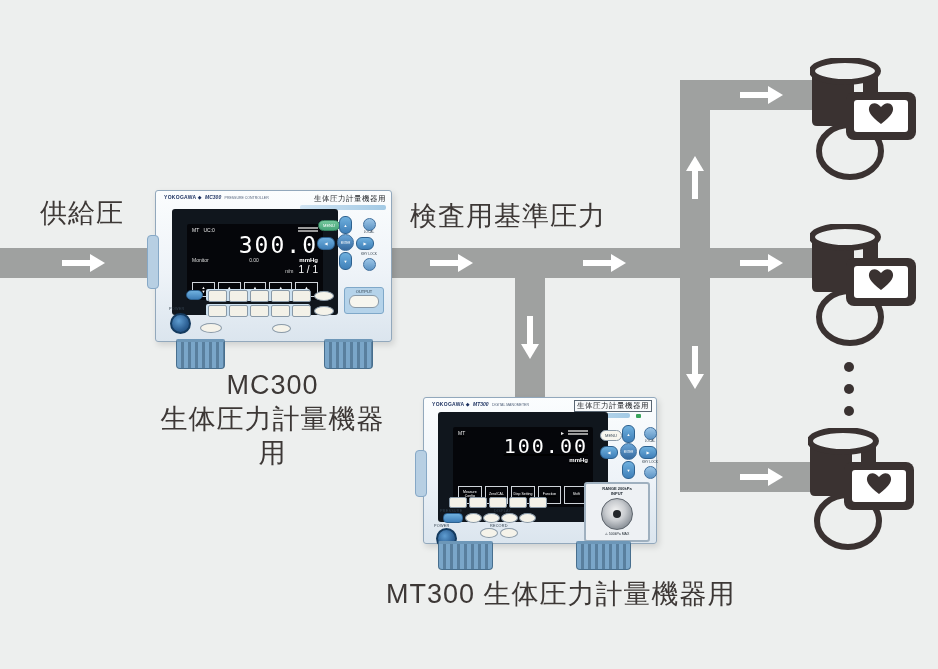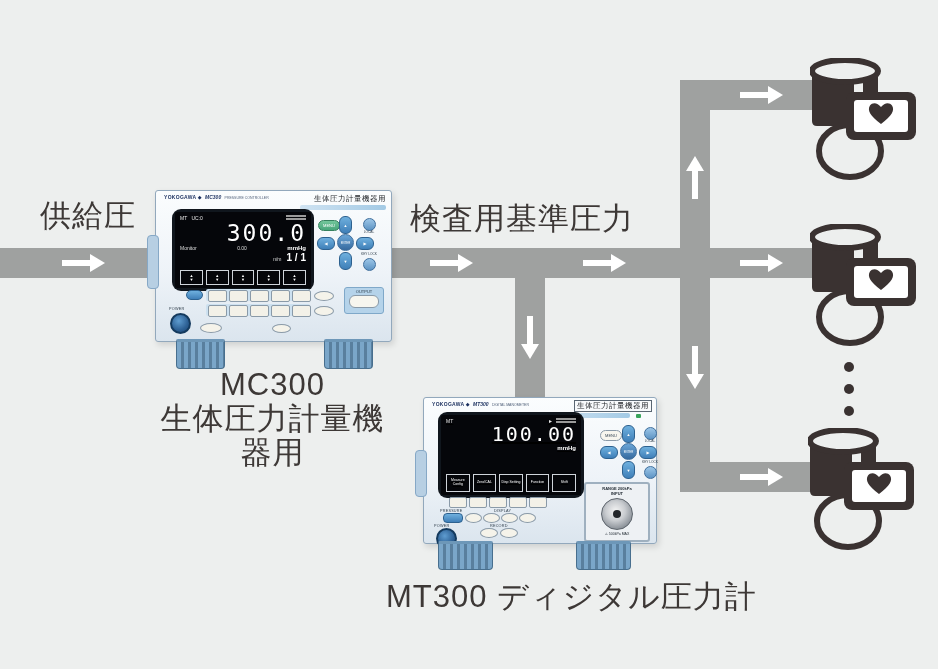--- a/index.html
+++ b/index.html
@@ -9,49 +9,49 @@
   
   .pipe{position:absolute;background:#9fa1a0;z-index:1;}
   .arr{position:absolute;width:44px;height:18px;z-index:2;}
   .arr .shaft{position:absolute;left:0;top:6px;width:29px;height:6px;background:#fff;}
   .arr .head{position:absolute;left:28px;top:0;width:0;height:0;
     border-left:15px solid #fff;border-top:9px solid transparent;border-bottom:9px solid transparent;}
   .rot90{transform:rotate(90deg);}
   .rot270{transform:rotate(-90deg);}
 
   
-  .cap{position:absolute;color:#3d3836;font-size:31px;z-index:4;letter-spacing:1px;}
+  .cap{position:absolute;color:#3d3836;font-size:27px;z-index:4;letter-spacing:1px;}
   .cap.center{text-align:center;line-height:34px;}
 
   
   .device{position:absolute;z-index:3;background:linear-gradient(180deg,#fbfdfe 0%,#eef3f8 55%,#dbe5ee 100%);
     border:1px solid #92a8bc;border-radius:3px;box-shadow:2px 3px 6px rgba(0,0,0,.13);}
   .side-tab{position:absolute;width:10px;background:#b7cfe3;border:1px solid #86a8c6;border-radius:4px;}
   .foot{position:absolute;background:repeating-linear-gradient(90deg,#7aa6c9 0 4px,#597f9e 4px 7px);
     border:1px solid #486f8e;border-top:3px solid #6d97b8;border-radius:2px 2px 4px 4px;z-index:2;}
   .hdr{position:absolute;top:3px;left:8px;font-size:5px;color:#1a2f5e;white-space:nowrap;}
   .hdr .brand{font-weight:bold;letter-spacing:.3px;}
   .hdr .model{font-weight:bold;font-style:italic;margin-left:2px;}
   .hdr .ptype{font-size:3.5px;color:#51617a;margin-left:2px;}
   .badge{position:absolute;top:3px;right:5px;font-size:7.5px;color:#23262a;letter-spacing:.5px;white-space:nowrap;}
   .badge.boxed{border:1px solid #5a6672;background:#f8fafc;padding:0 2px;top:2px;right:4px;}
   .bluebar{position:absolute;height:5px;background:linear-gradient(90deg,#cfe3f2,#a3cae5);border-radius:2px;}
   .led{position:absolute;width:5px;height:4px;background:#3aa45c;border-radius:1px;}
 
   
-  .bezel{position:absolute;background:#10161d;border-radius:9px;padding:3px;}
+  .bezel{position:absolute;background:#10161d;border-radius:3px;padding:15px;}
   .screen{width:100%;height:100%;background:#05060a;border-radius:2px;box-sizing:border-box;
     padding:3px 5px;display:flex;flex-direction:column;color:#fff;}
   .srow{display:flex;justify-content:space-between;align-items:flex-start;font-size:5px;color:#e8e8e8;line-height:6px;}
   .minibars span{display:block;width:20px;height:2px;background:#9a9a9a;margin-bottom:1px;}
   .bigval{font-family:"DejaVu Sans Mono",monospace;text-align:right;font-size:23px;line-height:24px;letter-spacing:2px;}
   .unit-row{display:flex;justify-content:space-between;font-size:5px;line-height:7px;color:#ddd;}
   .unit{font-size:6px;font-weight:bold;color:#fff;}
   .ratio-row{display:flex;justify-content:flex-end;align-items:baseline;gap:5px;font-size:5px;color:#ddd;}
-  .ratio{font-size:10px;font-weight:bold;color:#fff;}
+  .ratio{font-size:10px;font-weight:normal;color:#fff;}
   .skrow{margin-top:auto;display:flex;gap:3px;}
   .sk{flex:1;border:1px solid #cfd4da;height:13px;display:flex;flex-direction:column;
     align-items:center;justify-content:center;font-size:4px;line-height:4px;color:#fff;}
   .sk-label{flex:1;border:1px solid #cfd4da;height:14px;display:flex;align-items:center;justify-content:center;
     font-size:3.5px;line-height:3.8px;text-align:center;color:#fff;padding:1px;}
 
   
   .pillbtn{position:absolute;border-radius:6px;display:flex;align-items:center;justify-content:center;
     color:#fff;font-size:4px;}
   .bluebtn{background:linear-gradient(180deg,#6fb0de,#3f7fb8);border:1px solid #2d618f;}
@@ -144,21 +144,21 @@
       <div class="shaft"></div>
       <div class="head"></div>
     </div>
 
   <div class="cap" style="left:40px;top:195px;">供給圧</div>
   <div class="cap" style="left:410px;top:198px;">検査用基準圧力</div>
   <div class="cap center" style="left:150px;top:368px;width:245px;">
     <div>MC300</div>
     <div>生体圧力計量機器用</div>
   </div>
-  <div class="cap" style="left:386px;top:576px;">MT300 ディジタル圧力計</div>
+  <div class="cap" style="left:386px;top:576px;">MT300 生体圧力計量機器用</div>
 
   <div class="device" style="left:155px;top:190px;width:235px;height:150px;">
     <div class="side-tab" style="left:-9px;top:44px;height:52px;"></div>
 
     <div class="hdr">
       <span class="brand">YOKOGAWA</span>
       <span>◆</span>
       <span class="model">MC300</span>
       <span class="ptype">PRESSURE CONTROLLER</span>
     </div>

